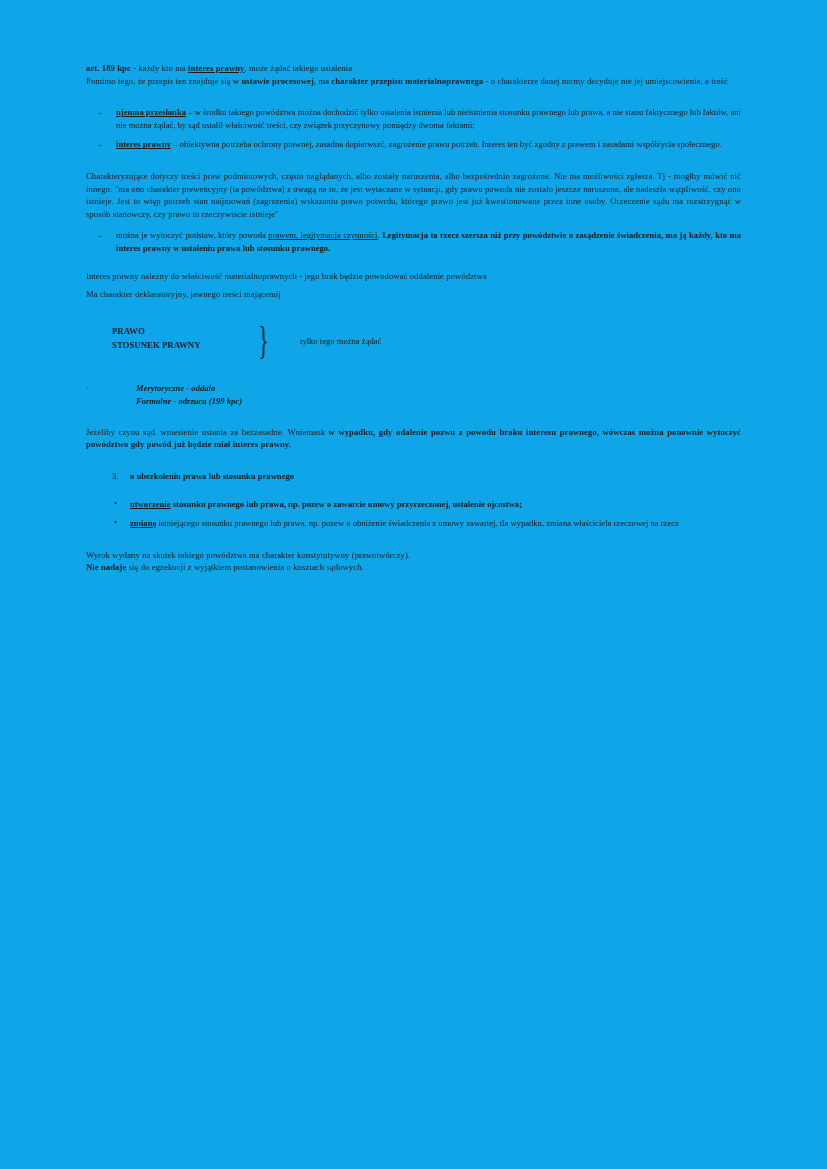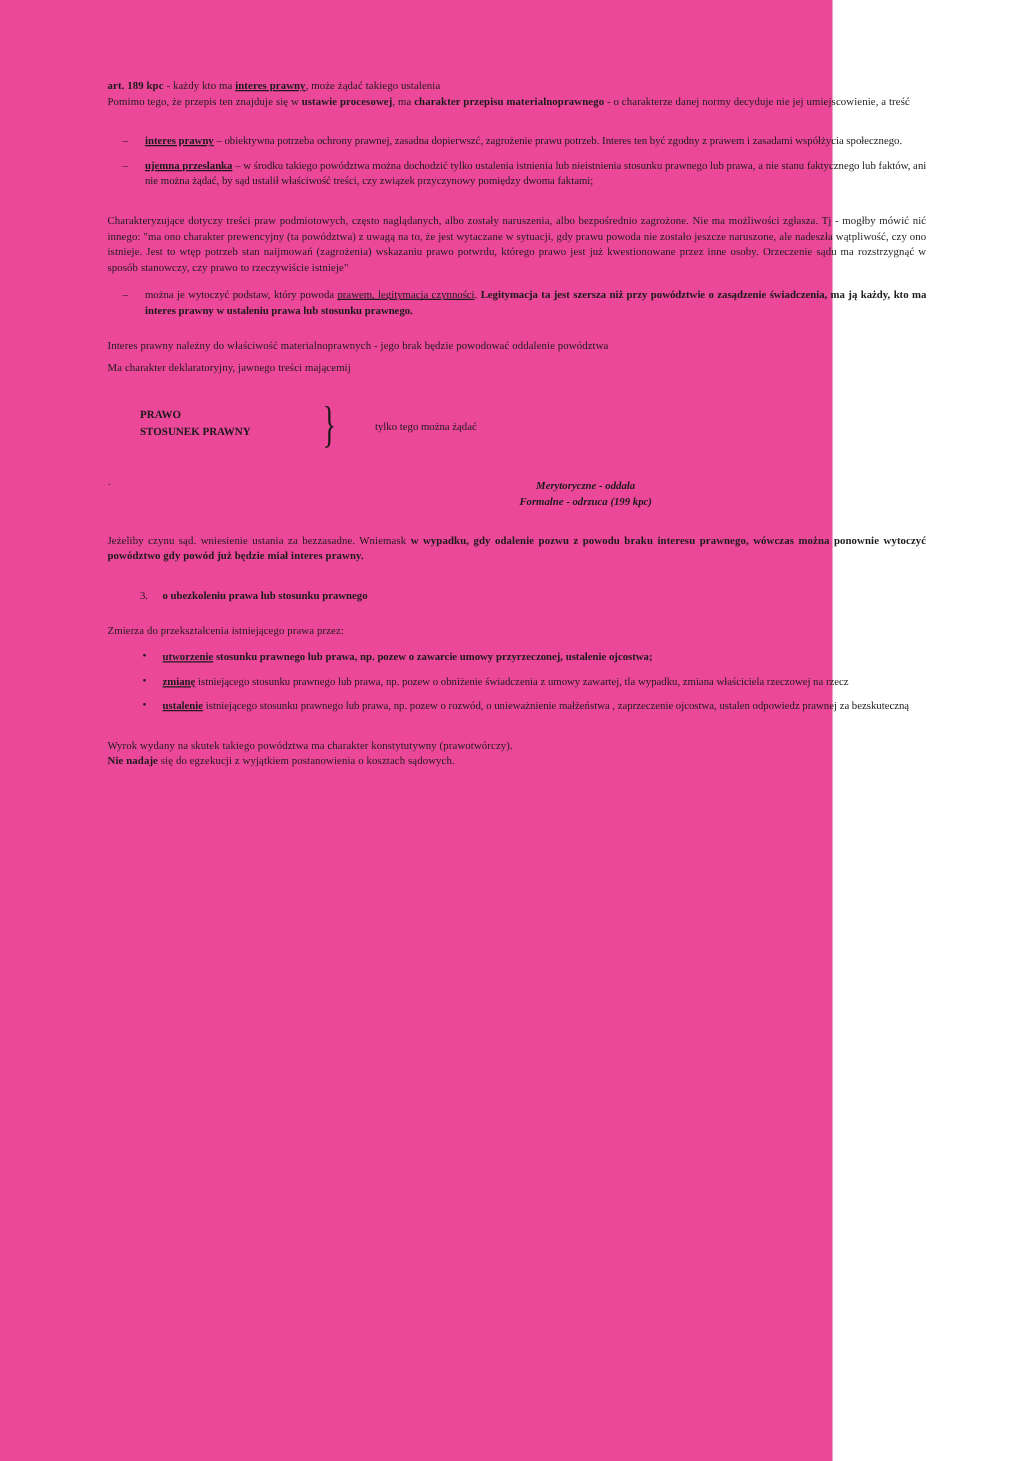--- a/index.html
+++ b/index.html
@@ -11,23 +11,23 @@
     width: 827px;
     height: 1169px;
     font-family: "Liberation Serif", serif;
     color: #1a1a1a;
     position: relative;
     overflow: hidden;
   }
   .page {
     position: absolute;
     left: 0; top: 0;
-    width: 666px;
+    width: 827px;
     height: 1169px;
-    background: #ec4899;
+    background: #0ea5e9;
   }
   .content {
     position: absolute;
     left: 86px;
     top: 62px;
     width: 655px;
   }
   p, li, div.line {
     margin: 0;
     padding: 0;
@@ -111,26 +111,25 @@
     left: 214px;
     top: 12px;
     font-size: 8.6px;
   }
   .sub-indent-1 {
     margin-left: 48px;
     font-size: 8.6px;
     line-height: 13px;
   }
   .sub-indent-2 {
-    margin-left: 110px;
+    margin-left: 50px;
     font-size: 8.6px;
     line-height: 13px;
     font-style: italic;
     font-weight: bold;
-    text-align: center;
   }
   .stray-dot {
     position: absolute;
     left: 0px;
     font-size: 8.6px;
   }
   .numbered {
     position: relative;
     margin: 0 0 9px 0;
     padding-left: 44px;
@@ -158,33 +157,33 @@
     <div class="para tight">
       <span class="b">art. 189 kpc</span><span> - każdy kto ma </span><span class="bu">interes prawny</span><span>, może żądać takiego ustalenia</span>
     </div>
     <div class="para">Pomimo tego, że przepis ten znajduje się w <b>ustawie procesowej</b>, ma <b>charakter przepisu materialnoprawnego</b> - o charakterze danej normy decyduje nie jej umiejscowienie, a treść</div>
 
     <div class="spacer-10"></div>
 
 
     <ul class="dashlist">
       <li>
+        <span class="bu">ujemna przesłanka</span><span> – w środku takiego powództwa można dochodzić tylko ustalenia istnienia lub nieistnienia stosunku prawnego lub prawa, a nie stanu faktycznego lub faktów, ani nie można żądać, by sąd ustalił właściwość treści, czy związek przyczynowy pomiędzy dwoma faktami;</span>
+      </li>
+      <li>
         <span class="bu">interes prawny</span><span> – obiektywna potrzeba ochrony prawnej, zasadna dopierwszć, zagrożenie prawu potrzeb. Interes ten być zgodny z prawem i zasadami współżycia społecznego.</span>
       </li>
-      <li>
-        <span class="bu">ujemna przesłanka</span><span> – w środku takiego powództwa można dochodzić tylko ustalenia istnienia lub nieistnienia stosunku prawnego lub prawa, a nie stanu faktycznego lub faktów, ani nie można żądać, by sąd ustalił właściwość treści, czy związek przyczynowy pomiędzy dwoma faktami;</span>
-      </li>
     </ul>
 
     <div class="spacer-10"></div>
 
     <div class="para">Charakteryzujące dotyczy treści praw podmiotowych, często naglądanych, albo zostały naruszenia, albo bezpośrednio zagrożone. Nie ma możliwości zgłasza.      Tj - mogłby mówić nić innego: "ma ono charakter prewencyjny (ta powództwa) z uwagą na to, że jest wytaczane w sytuacji, gdy prawu powoda nie zostało jeszcze naruszone, ale nadeszła wątpliwość, czy ono istnieje. Jest to wtęp potrzeb stan naijmowań (zagrożenia) wskazaniu prawo potwrdu, którego prawo jest już kwestionowane przez inne osoby. Orzeczenie sądu ma rozstrzygnąć w sposób stanowczy, czy prawo to rzeczywiście istnieje"</div>
 
     <ul class="dashlist">
-      <li>można je wytoczyć podstaw, który powoda <u>prawem, legitymacja czynności</u>. <b>Legitymacja ta jest</b> <b>szersza niż przy powództwie o zasądzenie świadczenia, ma ją każdy, kto ma interes prawny w ustaleniu prawa lub stosunku prawnego.</b></li>
+      <li>można je wytoczyć podstaw, który powoda <u>prawem, legitymacja czynności</u>. <b>Legitymacja ta rzecz</b> <b>szersza niż przy powództwie o zasądzenie świadczenia, ma ją każdy, kto ma interes prawny w ustaleniu prawa lub stosunku prawnego.</b></li>
     </ul>
 
     <div class="spacer-6"></div>
 
     <div class="para tight">Interes prawny należny do właściwość materialnoprawnych - jego brak będzie powodować oddalenie powództwa</div>
     <div class="spacer-6"></div>
     <div class="para">Ma charakter deklaratoryjny, jawnego treści mającemij</div>
 
     <div class="spacer-14"></div>
 
@@ -211,31 +210,27 @@
 
     <div class="spacer-10"></div>
 
     <div class="numbered">
       <span class="num">3.</span>
       <span>o ubezkoleniu prawa lub stosunku prawnego</span>
     </div>
 
     <div class="spacer-6"></div>
 
-    <div class="para">Zmierza do przekształcenia istniejącego prawa przez:</div>
 
     <ul class="bulletlist">
       <li>
         <span class="bu">utworzenie</span><span class="b"> stosunku prawnego lub prawa, np. pozew o zawarcie umowy przyrzeczonej, ustalenie ojcostwa;</span>
       </li>
       <li>
         <span class="bu">zmianę</span><span> istniejącego stosunku prawnego lub prawa, np. pozew o obniżenie świadczenia z umowy zawartej, tla wypadku, zmiana właściciela rzeczowej na rzecz</span>
-      </li>
-      <li>
-        <span class="bu">ustalenie</span><span> istniejącego stosunku prawnego lub prawa, np. pozew o rozwód, o unieważnienie małżeństwa , zaprzeczenie ojcostwa, ustalen odpowiedz prawnej za bezskuteczną</span>
       </li>
     </ul>
 
     <div class="spacer-10"></div>
 
     <div class="para tight">Wyrok wydany na skutek takiego powództwa ma charakter konstytutywny (prawotwórczy).</div>
     <div class="para"><b>Nie nadaje</b> się do egzekucji z wyjątkiem postanowienia o kosztach sądowych.</div>
 
   </div>
 </div>

